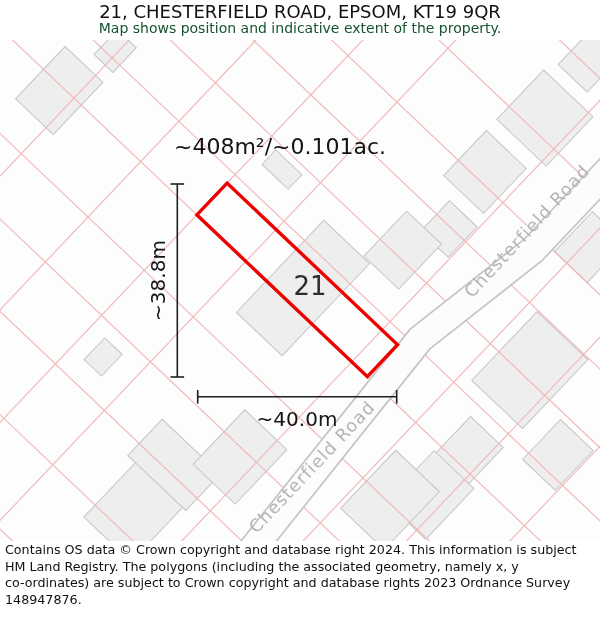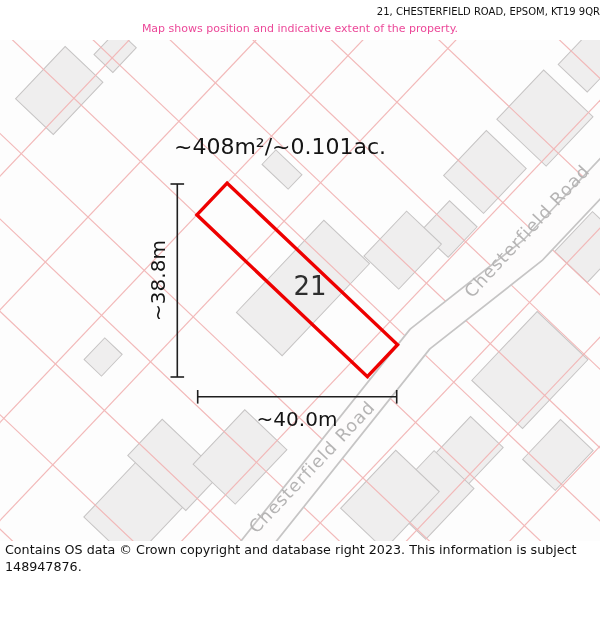--- a/index.html
+++ b/index.html
@@ -6,22 +6,22 @@
   body{
     width:600px;height:625px;position:relative;overflow:hidden;
     font-family:"DejaVu Sans","Liberation Sans",sans-serif;
     -webkit-font-smoothing:antialiased;
   }
   .header{
     position:absolute;top:0;left:0;width:600px;height:40px;
     text-align:center;padding-top:3px;box-sizing:border-box;
     background:#ffffff;z-index:5;
   }
-  .header .title{font-size:10px;line-height:17px;color:#111;text-align:right;}
-  .header .subtitle{font-size:11px;line-height:17px;color:#ec4899;}
+  .header .title{font-size:18px;line-height:17px;color:#111;}
+  .header .subtitle{font-size:14px;line-height:17px;color:#14532d;}
   .map-wrap{
     position:absolute;top:40px;left:0;width:600px;height:501px;
     background:#fdfdfd;
   }
   svg{display:block;overflow:hidden;}
   .footer{
     position:absolute;top:542px;left:5px;width:592px;
     background:#ffffff;z-index:5;
     font-size:12.7px;line-height:16.6px;color:#111;
     text-align:left;
@@ -119,15 +119,17 @@
     <line x1="197.7" y1="390" x2="197.7" y2="403.6"></line>
     <line x1="396.7" y1="390" x2="396.7" y2="403.6"></line>
   </g>
   <text class="dimtxt" x="297" y="426" text-anchor="middle">~40.0m</text>
 
   <text class="areatxt" x="280" y="154" text-anchor="middle">~408m²/~0.101ac.</text>
 </svg>
 </div>
 
 <div class="footer">
-  <div>Contains OS data © Crown copyright and database right 2023. This information is subject</div>
+  <div>Contains OS data © Crown copyright and database right 2024. This information is subject</div>
+  <div>HM Land Registry. The polygons (including the associated geometry, namely x, y</div>
+  <div>co-ordinates) are subject to Crown copyright and database rights 2023 Ordnance Survey</div>
   <div>148947876.</div>
 </div>
 
 </body></html>

